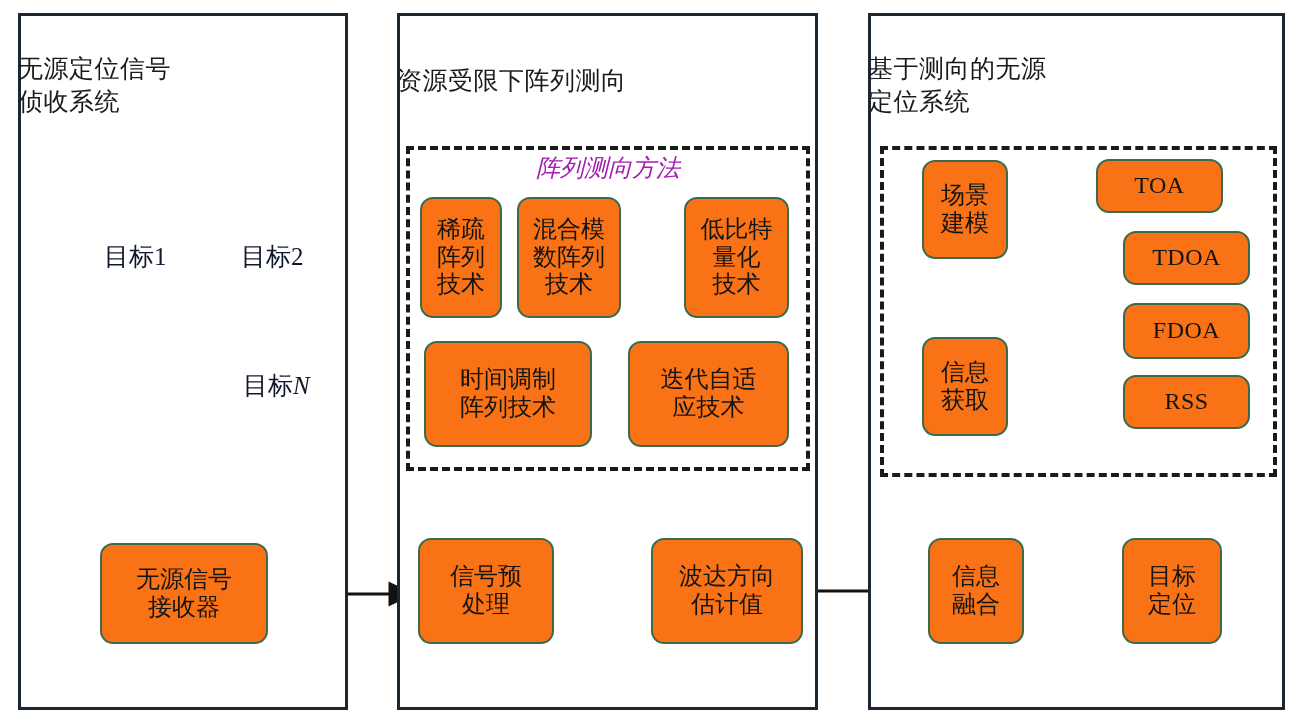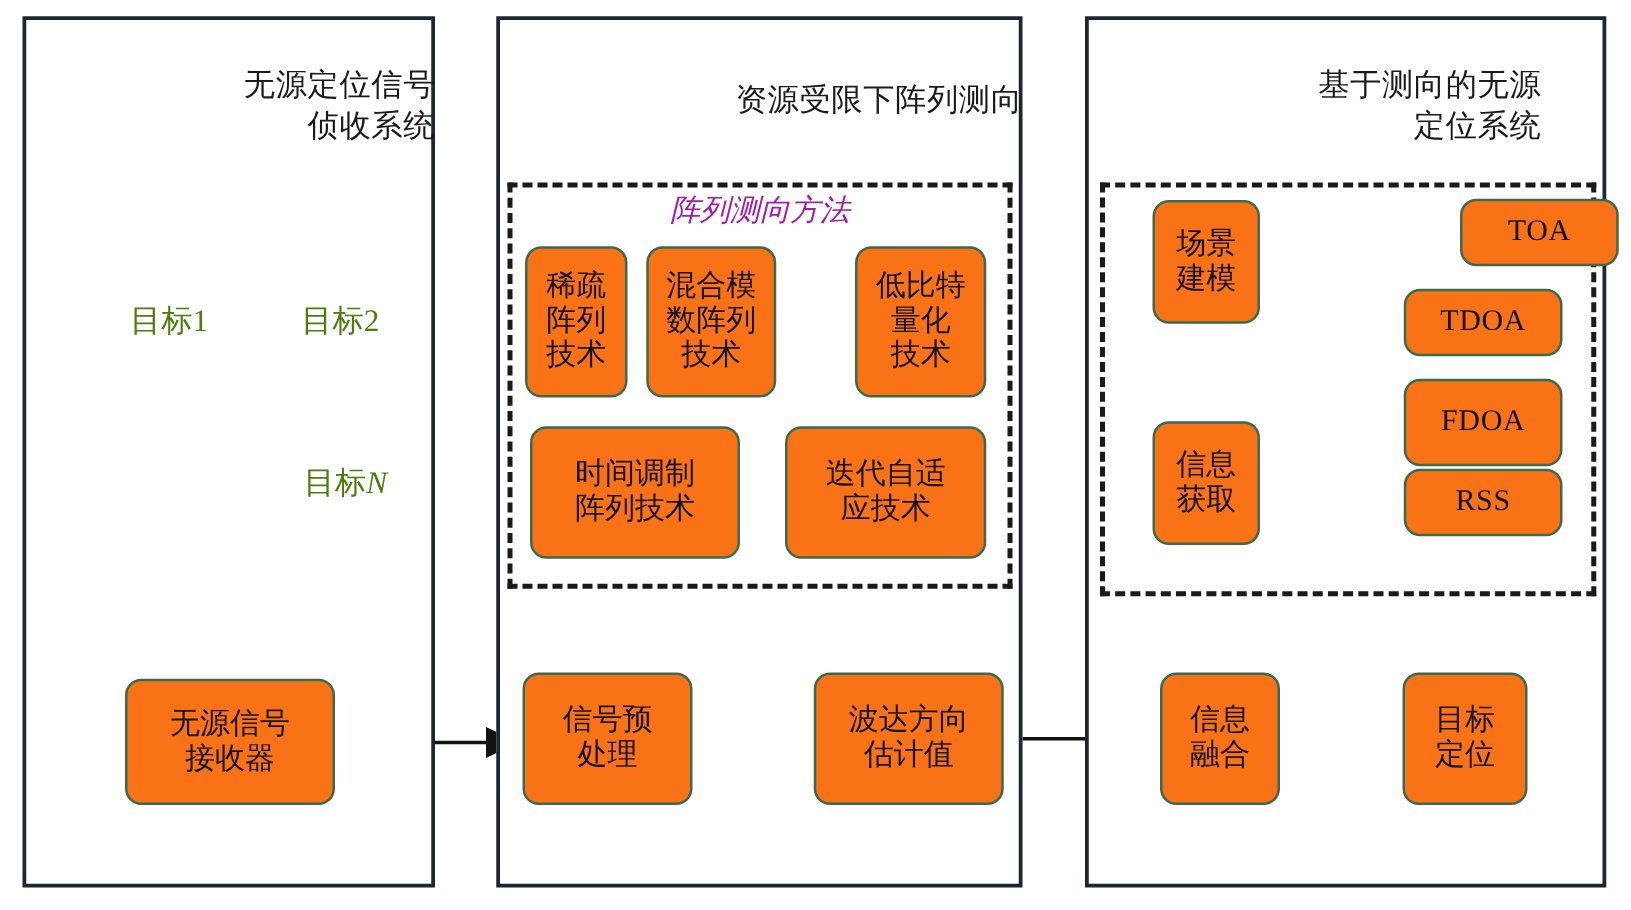--- a/index.html
+++ b/index.html
@@ -5,21 +5,21 @@
   html,body{margin:0;padding:0;background:#ffffff;}
   body{width:1305px;height:728px;position:relative;overflow:hidden;
        font-family:"Liberation Serif","DejaVu Serif",serif;color:#111;}
   #canvas{position:absolute;left:0;top:0;width:1305px;height:728px;}
 
   .panel{position:absolute;border:3px solid #1b2733;background:#fff;box-sizing:border-box;}
   #panel-1{left:18px;top:13px;width:330px;height:697px;}
   #panel-2{left:397px;top:13px;width:421px;height:697px;}
   #panel-3{left:868px;top:13px;width:417px;height:697px;}
 
-  .panel-title{position:absolute;text-align:right;font-size:25px;line-height:1.32;
+  .panel-title{position:absolute;text-align:left;font-size:25px;line-height:1.32;
                color:#1a1a1a;white-space:pre-line;letter-spacing:.5px;font-family:Liberation Serif, serif;}
   #title-1{left:18px;top:52px;width:330px;}
   #title-2{left:397px;top:64px;width:421px;}
   #title-3{left:868px;top:52px;width:365px;}
 
   .dashed-box{position:absolute;border:4px dashed #1a1a1a;box-sizing:border-box;background:transparent;}
   #dashed-2{left:406px;top:146px;width:404px;height:325px;}
   #dashed-3{left:880px;top:146px;width:397px;height:331px;}
 
   .group-heading{position:absolute;text-align:center;font-size:24px;color:#a21caf;font-style:italic;}
@@ -33,33 +33,33 @@
   
   #n-sparse      {left:420px;top:197px; width:82px; height:121px;}
   #n-hybrid      {left:517px;top:197px; width:104px;height:121px;}
   #n-lowbit      {left:684px;top:197px; width:105px;height:121px;}
   #n-timemod     {left:424px;top:341px; width:168px;height:106px;}
   #n-iterative   {left:628px;top:341px; width:161px;height:106px;}
 
   
   #n-scene       {left:922px;top:160px; width:86px; height:99px;}
   #n-infoget     {left:922px;top:337px; width:86px; height:99px;}
-  #n-toa         {left:1168px;top:159px;width:127px;height:54px;text-align:center;}
+  #n-toa         {left:1096px;top:159px;width:127px;height:54px;text-align:center;}
   #n-tdoa        {left:1123px;top:231px;width:127px;height:54px;}
-  #n-fdoa        {left:1123px;top:303px;width:127px;height:70px;}
+  #n-fdoa        {left:1123px;top:303px;width:127px;height:56px;}
   #n-rss         {left:1123px;top:375px;width:127px;height:54px;}
 
   
   #n-receiver    {left:100px;top:543px; width:168px;height:101px;}
   #n-preproc     {left:418px;top:538px; width:136px;height:106px;}
   #n-doa         {left:651px;top:538px; width:152px;height:106px;}
   #n-fusion      {left:928px;top:538px; width:96px; height:106px;}
   #n-locate      {left:1122px;top:538px;width:100px;height:106px;}
 
-  .scene-label{position:absolute;font-size:25px;color:#4d7c0f;white-space:nowrap;}
+  .scene-label{position:absolute;font-size:25px;color:#0f172a;white-space:nowrap;}
   #lbl-t1{left:104px;top:240px;}
   #lbl-t2{left:241px;top:240px;}
   #lbl-tn{left:243px;top:369px;}
   .ital{font-style:italic;}
 </style>
 </head>
 <body>
 
 <svg id="canvas" viewBox="0 0 1305 728" xmlns="http://www.w3.org/2000/svg">
   <defs>

